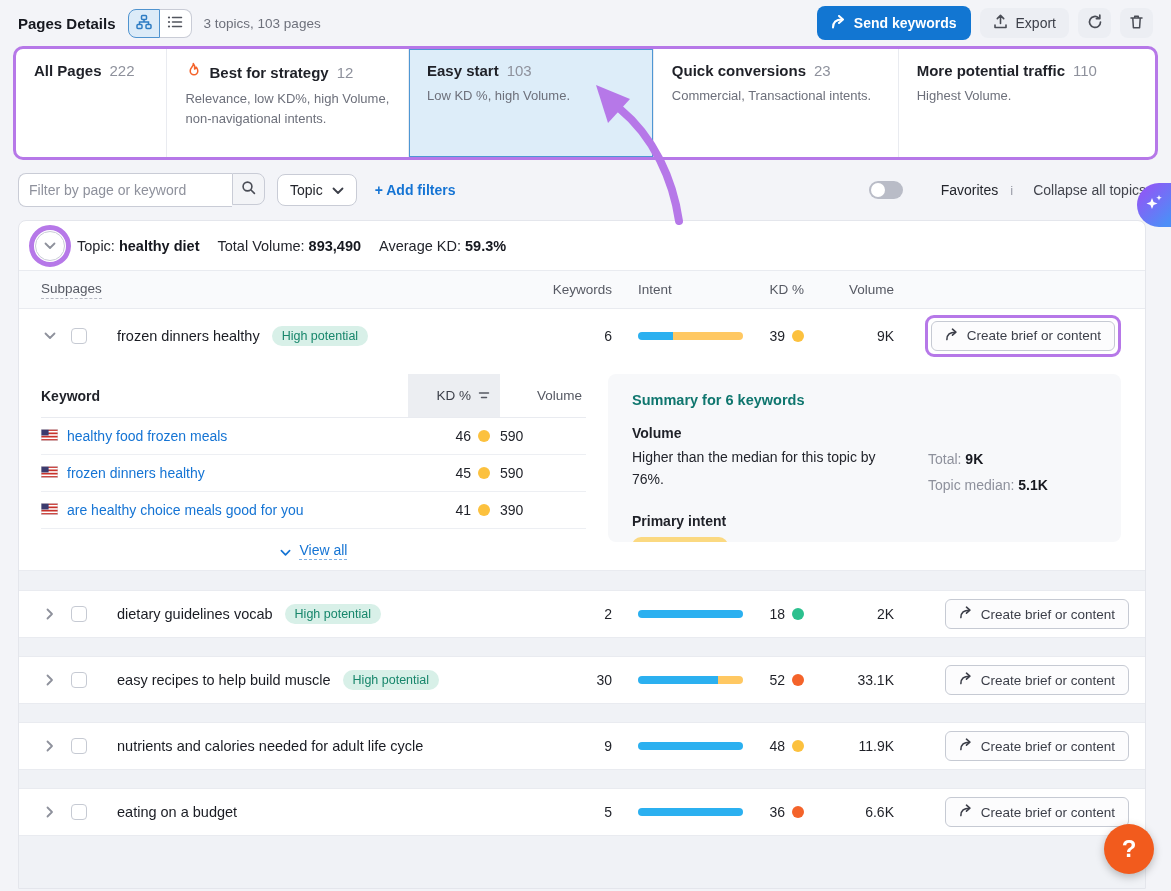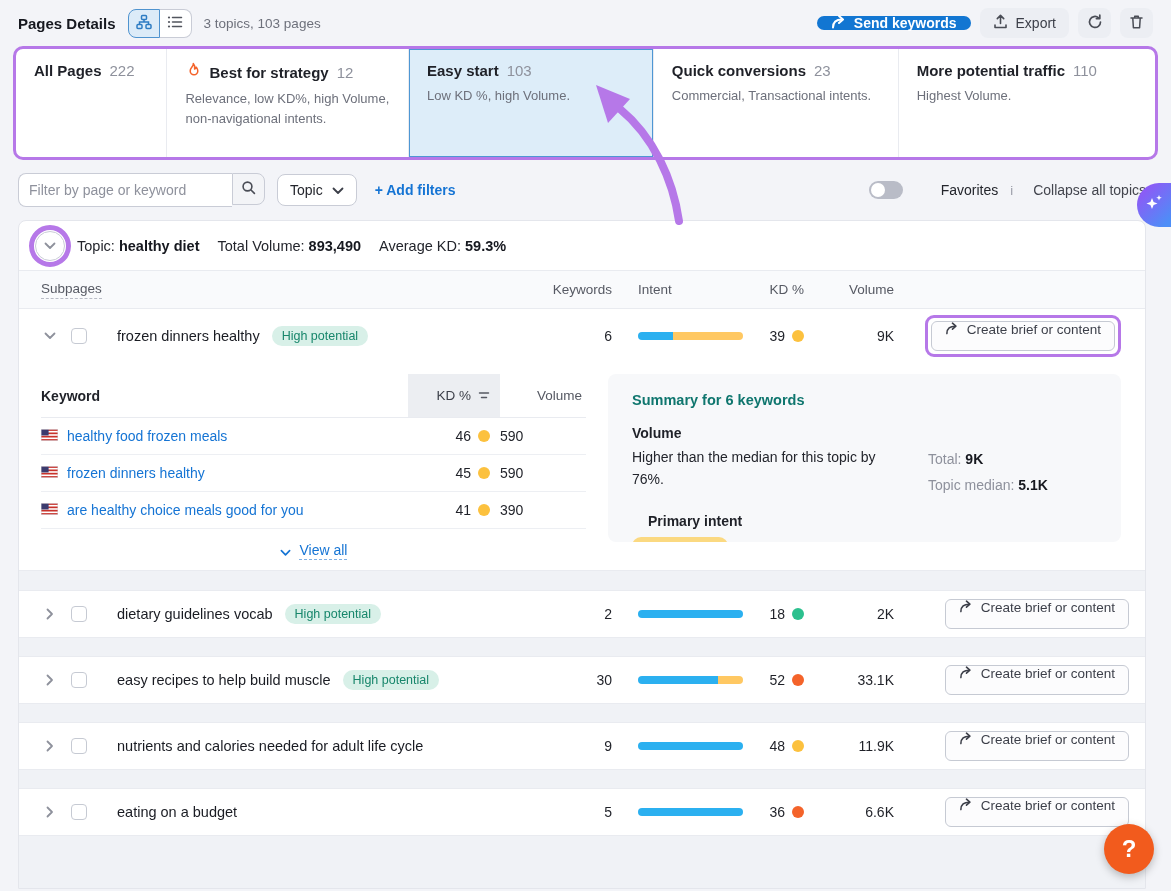--- a/index.html
+++ b/index.html
@@ -8,21 +8,21 @@
 
   
   .topbar { height:46px; display:flex; align-items:center; padding:0 18px; }
   .page-title { font-size:15px; font-weight:bold; color:#16181f; }
   .seg { display:flex; margin-left:12px; }
   .seg-btn { width:32px; height:29px; display:flex; align-items:center; justify-content:center; background:#fff; border:1px solid #c9ccd6; cursor:pointer; }
   .seg-btn.active { background:#dcebf8; border-color:#4f93cf; border-radius:8px 0 0 8px; position:relative; z-index:1; }
   .seg-btn.plain { border-radius:0 8px 8px 0; border-left:none; }
   .meta { margin-left:12px; color:#6d707b; font-size:13.5px; }
   .topbar-right { margin-left:auto; display:flex; align-items:center; gap:9px; }
-  .btn-primary { height:14px; display:flex; align-items:center; gap:8px; padding:0 14px; background:#1276d2; color:#fff; font-weight:bold; font-size:14px; border:none; border-radius:8px; cursor:pointer; font-family:inherit; }
+  .btn-primary { height:34px; display:flex; align-items:center; gap:8px; padding:0 14px; background:#1276d2; color:#fff; font-weight:bold; font-size:14px; border:none; border-radius:8px; cursor:pointer; font-family:inherit; }
   .btn-gray { height:30px; display:flex; align-items:center; gap:8px; padding:0 13px; background:#eceef3; color:#3c3f49; font-size:14px; font-weight:500; border:none; border-radius:8px; cursor:pointer; font-family:inherit; }
   .btn-icon { width:33px; height:30px; display:flex; align-items:center; justify-content:center; background:#eceef3; border:none; border-radius:8px; cursor:pointer; }
 
   
   .tabs-annotation { margin:0 13px; border:3px solid #b678e8; border-radius:10px; background:#fff; position:relative; }
   .tabs { display:flex; min-height:108px; }
   .tab { padding:13px 18px; border-right:1px solid #e9ebf0; cursor:pointer; }
   .tab:last-child { border-right:none; }
   .tab-all   { width:13.3%; }
   .tab-best  { width:21.2%; }
@@ -79,21 +79,21 @@
   .hp-badge { background:#d8f0e8; color:#17866b; font-size:12.5px; padding:3px 10px; border-radius:10px; white-space:nowrap; }
   .num-cell { justify-self:end; color:#1f2128; }
   .intent-bar { display:flex; height:8px; width:105px; border-radius:4px; overflow:hidden; justify-self:start; margin-left:6px; }
   .intent-bar i { height:100%; display:block; }
   .kd-cell { justify-self:end; display:flex; align-items:center; gap:7px; }
   .dot { width:12px; height:12px; border-radius:50%; flex:none; }
   .dot[data-level="yellow"] { background:#fcc13e; }
   .dot[data-level="green"]  { background:#2cc08e; }
   .dot[data-level="orange"] { background:#f4632a; }
   .btn-cell { justify-self:end; }
-  .create-btn { height:30px; display:inline-flex; gap:8px; padding:0 13px; background:#fcfcfd; border:1px solid #c6cad3; border-radius:6px; color:#3c3f49; font-size:13.5px; cursor:pointer; font-family:inherit; white-space:nowrap; }
+  .create-btn { height:30px; display:inline-flex; align-items:center; gap:8px; padding:0 13px; background:#fcfcfd; border:1px solid #c6cad3; border-radius:6px; color:#3c3f49; font-size:13.5px; cursor:pointer; font-family:inherit; white-space:nowrap; }
   .purple-wrap { border:3px solid #b678e8; border-radius:9px; padding:3px; display:inline-block; margin-right:8px; }
 
   
   .expanded { display:flex; gap:22px; padding:12px 24px 12px 22px; border-bottom:1px solid #e9ebf0; flex:none; }
   .kw-col { width:545px; flex:none; }
   .kw-header { display:grid; grid-template-columns:1fr 92px 86px; height:44px; align-items:stretch; border-bottom:1px solid #e9ebf0; }
   .kw-header .h-kw { align-self:center; font-weight:bold; font-size:14px; }
   .kw-kd-head { background:#eceef2; display:flex; align-items:center; justify-content:flex-end; gap:7px; padding-right:10px; color:#3c3f49; font-size:13.5px; cursor:pointer; }
   .kw-vol-head { display:flex; align-items:center; justify-content:flex-end; color:#565963; font-size:13.5px; padding-right:4px; }
   .kw-row { display:grid; grid-template-columns:1fr 92px 86px; height:37px; align-items:center; border-bottom:1px solid #edeff3; }
@@ -106,21 +106,21 @@
   .view-all svg { vertical-align:-2px; margin-right:5px; }
 
   .summary { flex:1; background:#f7f8fa; border-radius:8px; padding:18px 24px; height:168px; overflow:hidden; }
   .sum-title { font-weight:bold; font-size:14.5px; color:#0f766e; }
   .sum-sub { font-weight:bold; margin-top:17px; font-size:14px; }
   .sum-row { display:flex; margin-top:6px; }
   .sum-text { width:252px; line-height:1.55; color:#23252c; }
   .sum-stats { margin-left:44px; line-height:1.85; }
   .sum-stats .lbl { color:#8e919c; }
   .sum-stats b { color:#16181f; }
-  .sum-intent { font-weight:bold; margin-top:14px; font-size:14px;margin-left:16px; }
+  .sum-intent { font-weight:bold; margin-top:14px; font-size:14px; }
   .intent-pill { width:96px; height:18px; background:#fbd981; border-radius:9px; margin-top:8px; }
 
   .strip { height:20px; background:#f0f2f6; border-bottom:1px solid #e9ebf0; flex:none; }
   .strip.top { border-top:1px solid #e9ebf0; }
   .strip.fill { flex:1; border-bottom:none; }
 
   .help-fab { position:absolute; right:17px; bottom:17px; width:50px; height:50px; border-radius:50%; background:#f25b1d; color:#fff; font-size:24px; font-weight:bold; display:flex; align-items:center; justify-content:center; cursor:pointer; box-shadow:0 3px 8px rgba(0,0,0,.25); z-index:60; }
 </style>
 </head>
 <body>

